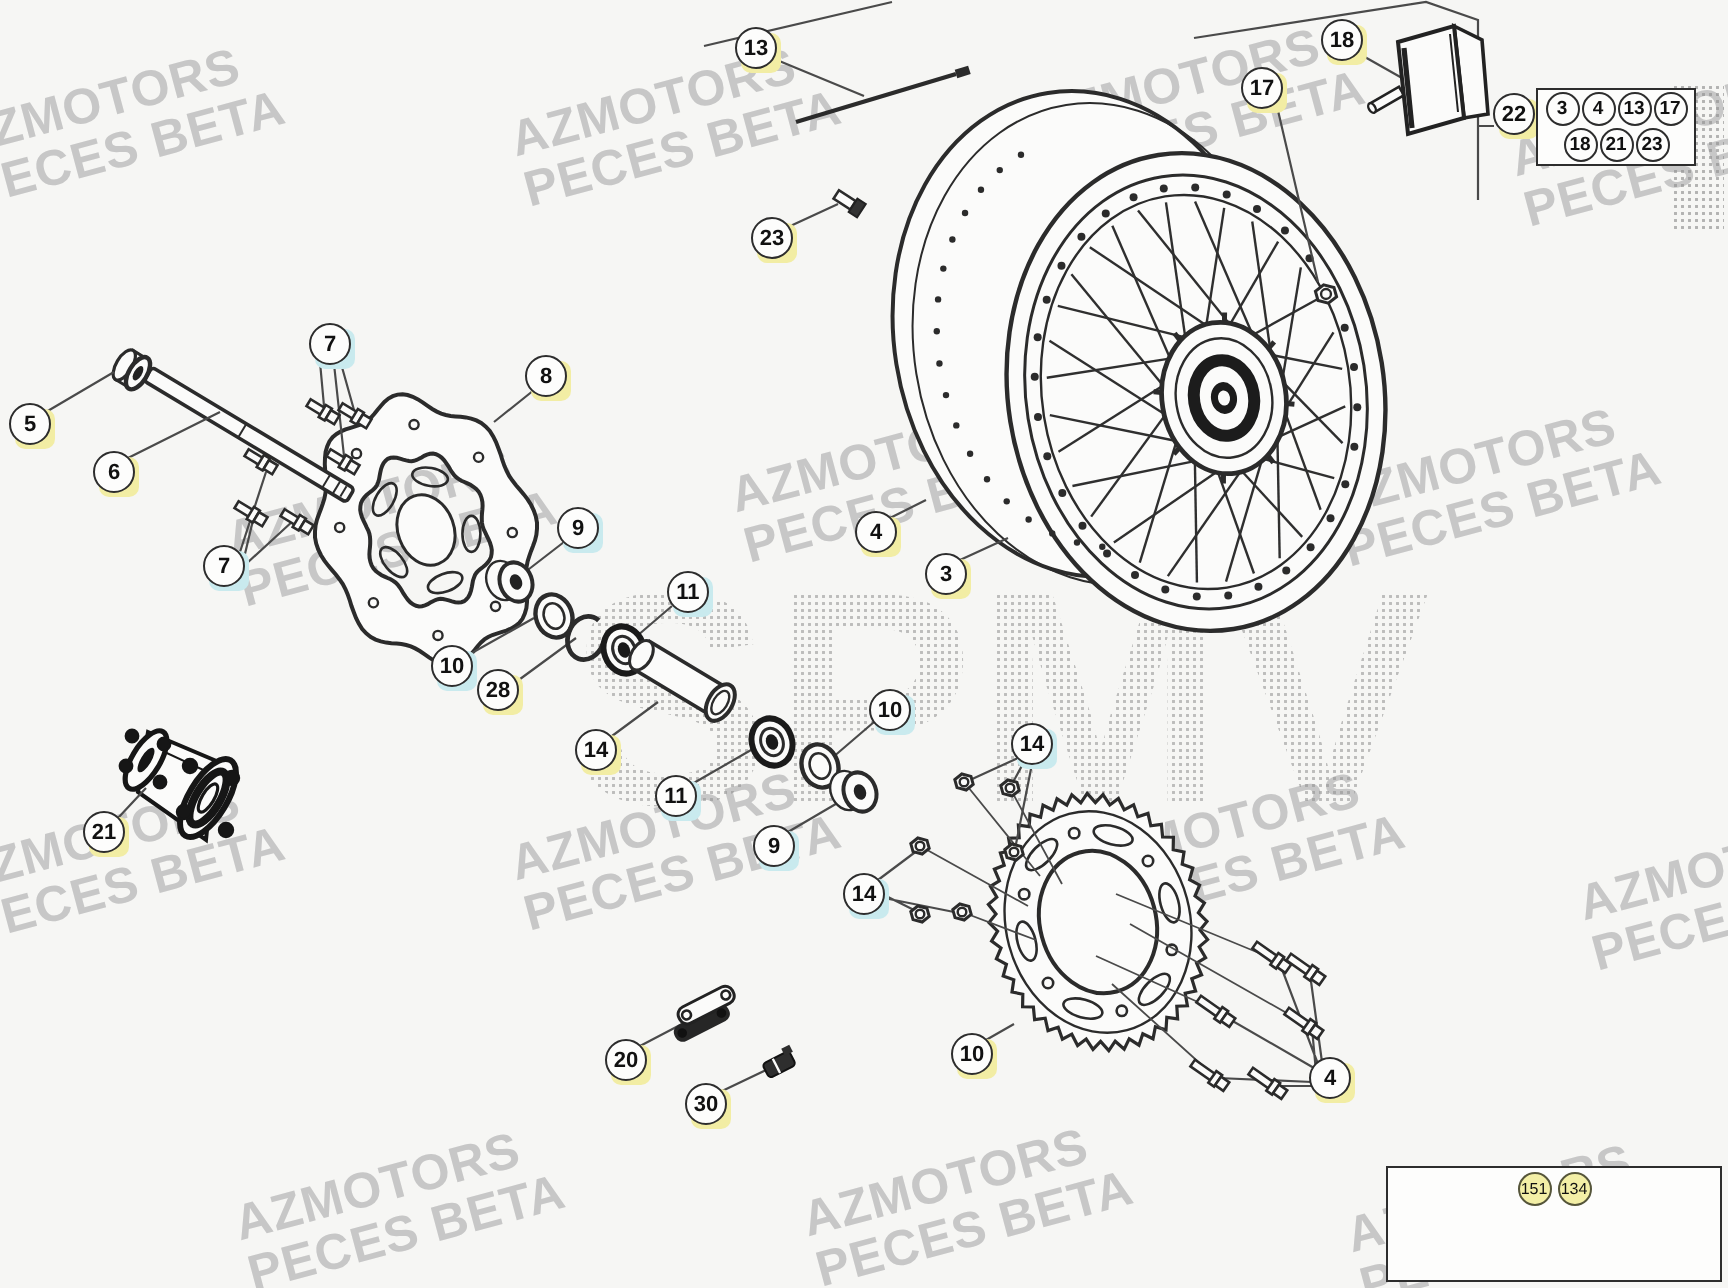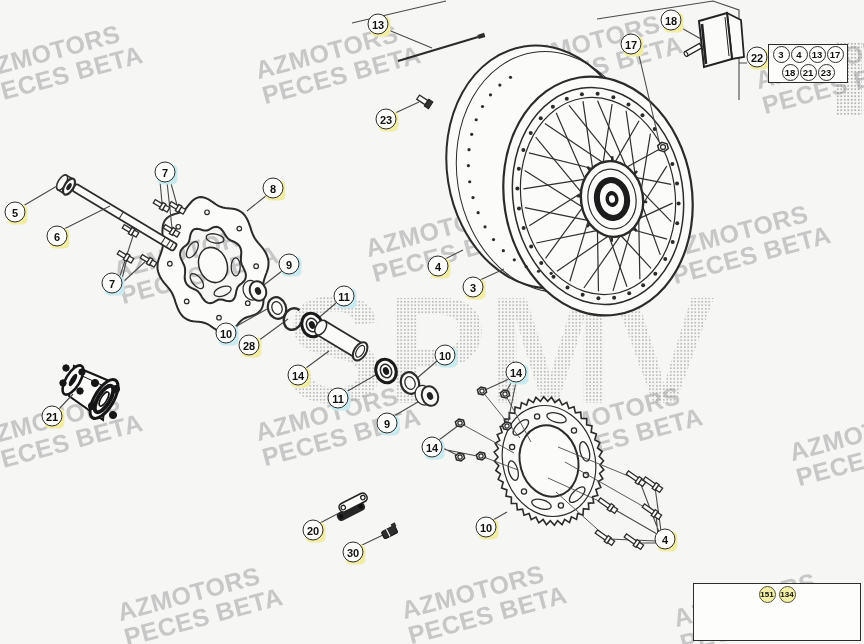--- a/index.html
+++ b/index.html
@@ -33,21 +33,21 @@
       background:#fdfdfc;display:flex;align-items:center;justify-content:center;
       font-size:9.5px;font-weight:700;color:#111;margin:0 .5px;}
   
   #not-shown-box{position:absolute;left:693px;top:583px;width:168px;height:58px;box-sizing:border-box;
       border:1.7px solid #2d2d2d;background:#fdfdfc;z-index:40;text-align:center;}
   #not-shown-box .t{font-size:14.5px;font-weight:700;color:#1a1a1a;line-height:16px;}
   #not-shown-box .t1{margin-top:3px;}
   .nrow{display:flex;justify-content:center;gap:3px;margin-top:2px;}
   .nc{width:17px;height:17px;box-sizing:border-box;border:1.4px solid #55553a;border-radius:50%;
       background:#f3efa6;display:flex;align-items:center;justify-content:center;
-      font-size:8px;font-weight:700;color:#111;}
+      font-size:8px;font-weight:400;color:#111;}
 </style>
 </head>
 <body>
 
 <div id="stage">
 
   <div id="wm-layer">
       <div class="wm" style="left: 60px; top: 62px;">
         <div>AZMOTORS</div>
         <div>PECES BETA</div>

